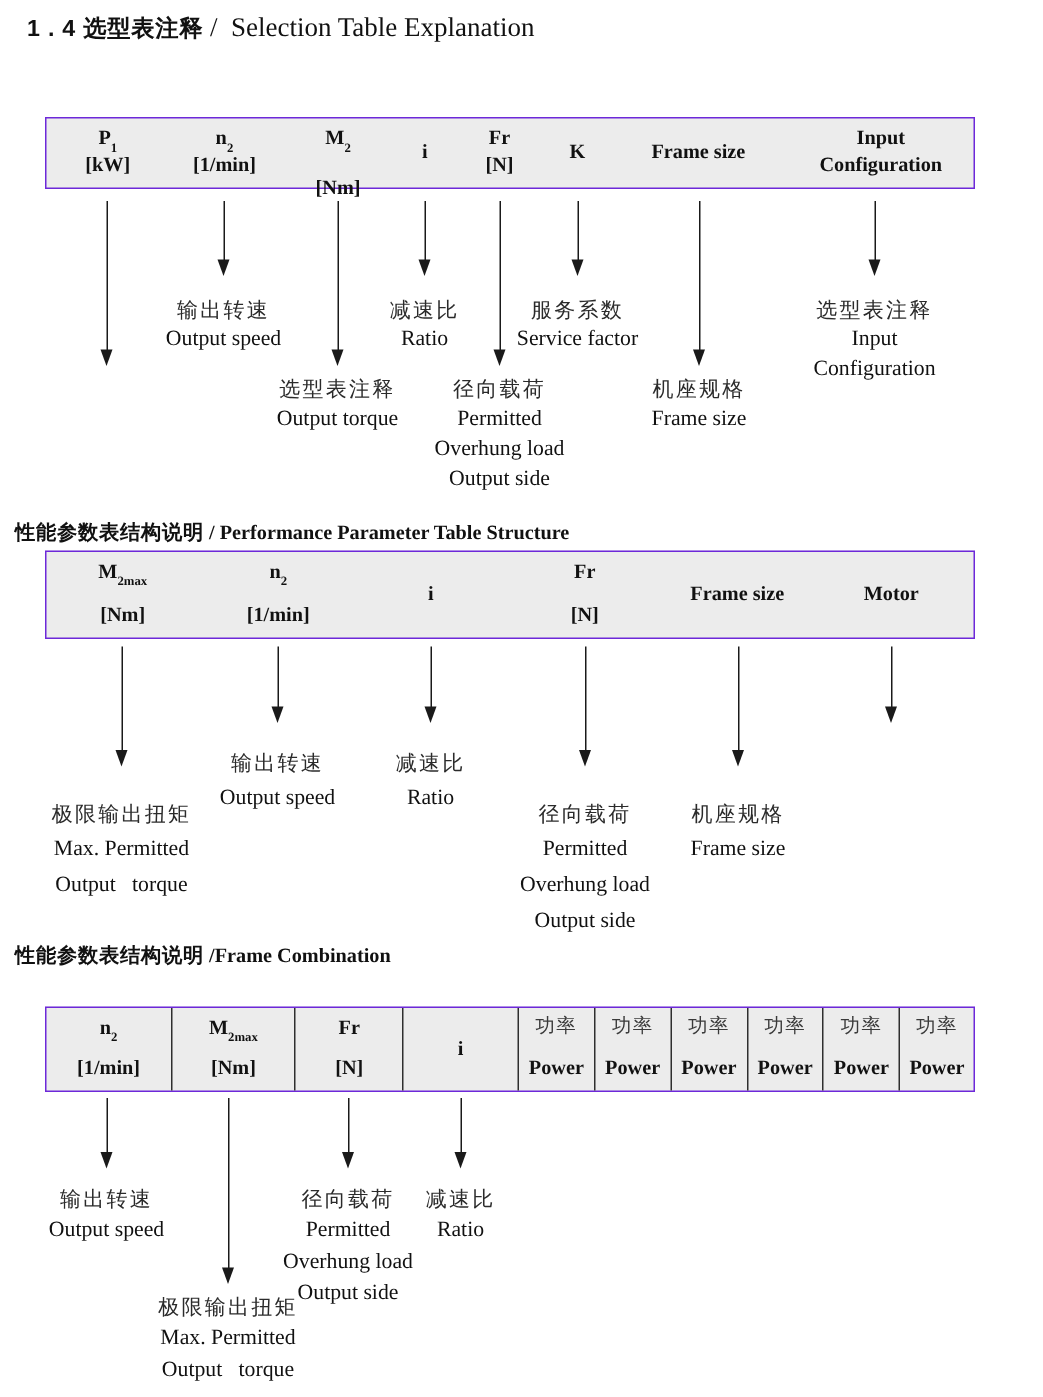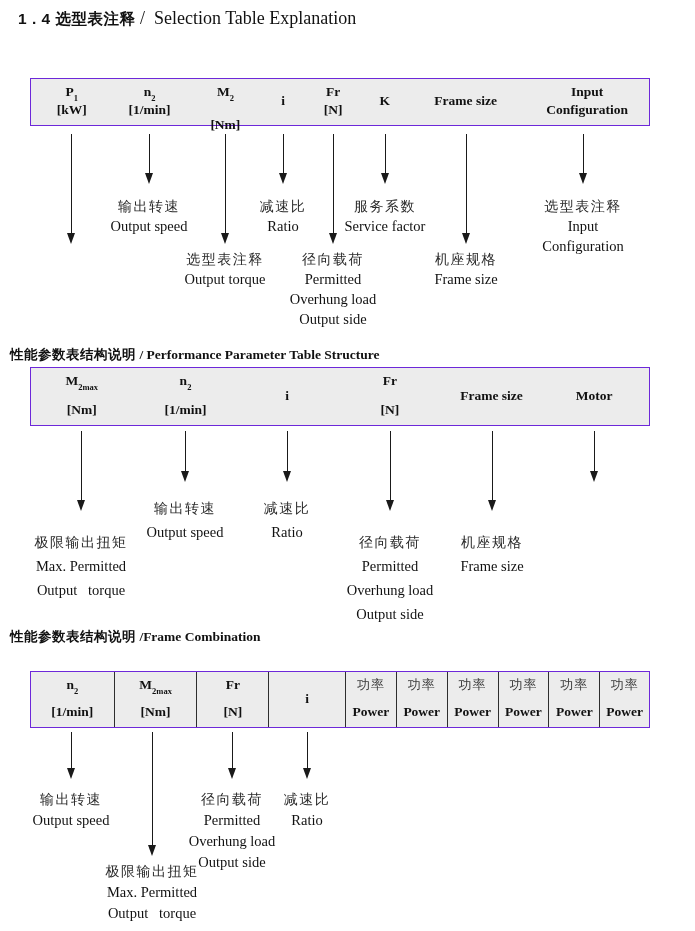--- a/index.html
+++ b/index.html
@@ -15,21 +15,21 @@
   .heading{position:absolute;left:10px;font-weight:bold;font-size:13.5px;white-space:pre;}
   .heading .zh{font-family:"Liberation Sans",sans-serif;font-size:13.5px;letter-spacing:0.5px;}
 
   .htable{position:absolute;background:#ececec;border:1px solid #6d28d9;
           display:flex;box-sizing:border-box;}
   .hcell{display:flex;flex-direction:column;justify-content:space-between;align-items:center;
          box-sizing:border-box;padding:6px 0 7px;font-weight:bold;font-size:13.5px;line-height:1.1;}
   .hcell.single{justify-content:center;}
   .hcell.divided{border-left:1px solid #2e2e2e;}
   .hcell sub{font-size:8.5px;line-height:1;position:relative;bottom:-1px;}
-  .hcell .cjk-line{font-family:Liberation Sans, sans-serif;font-weight:normal;font-size:13px;color:#3a3a3a;letter-spacing:1px;}
+  .hcell .cjk-line{font-family:Liberation Mono, monospace;font-weight:normal;font-size:13px;color:#3a3a3a;letter-spacing:1px;}
 
   .arrow-line{position:absolute;width:1px;background:#1a1a1a;}
   .arrow-head{position:absolute;width:0;height:0;
               border-left:4.5px solid transparent;border-right:4.5px solid transparent;
               border-top:11px solid #1a1a1a;}
 
   .callout{position:absolute;transform:translateX(-50%);text-align:center;
            font-size:14.5px;line-height:21px;white-space:pre;}
   .callout .zh-line{font-family:"Liberation Sans",sans-serif;font-size:14px;letter-spacing:1.5px;color:#2b2b2b;}
   section[data-section="0"] .callout{line-height:20px;}

